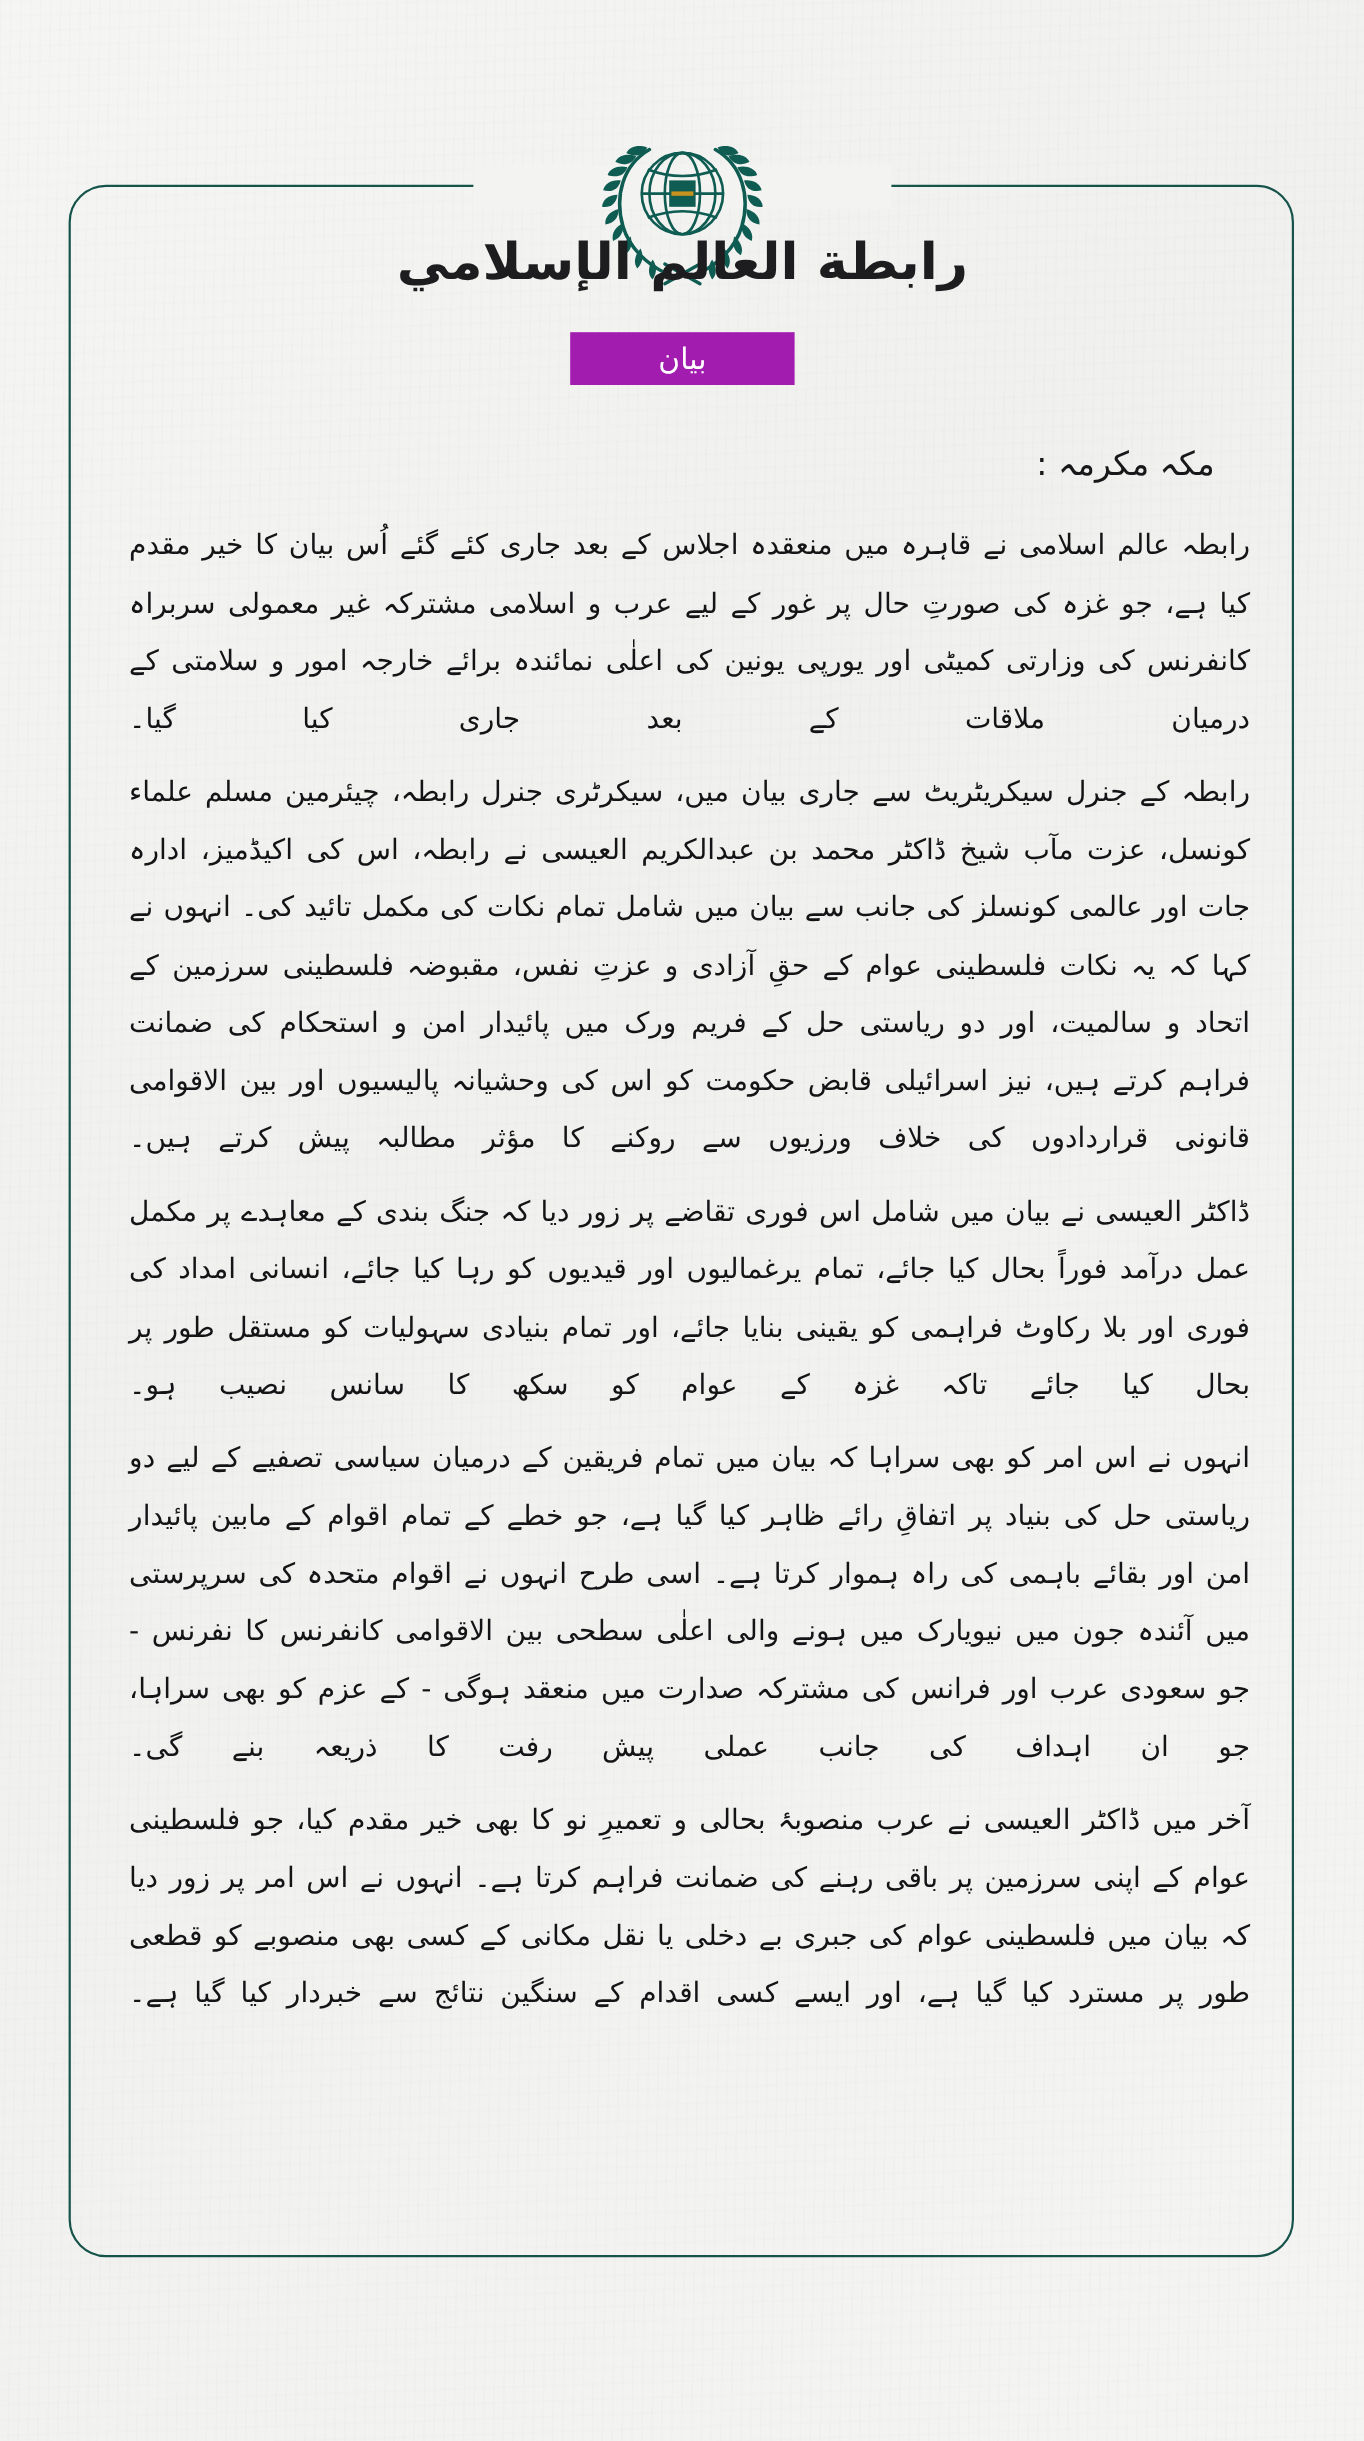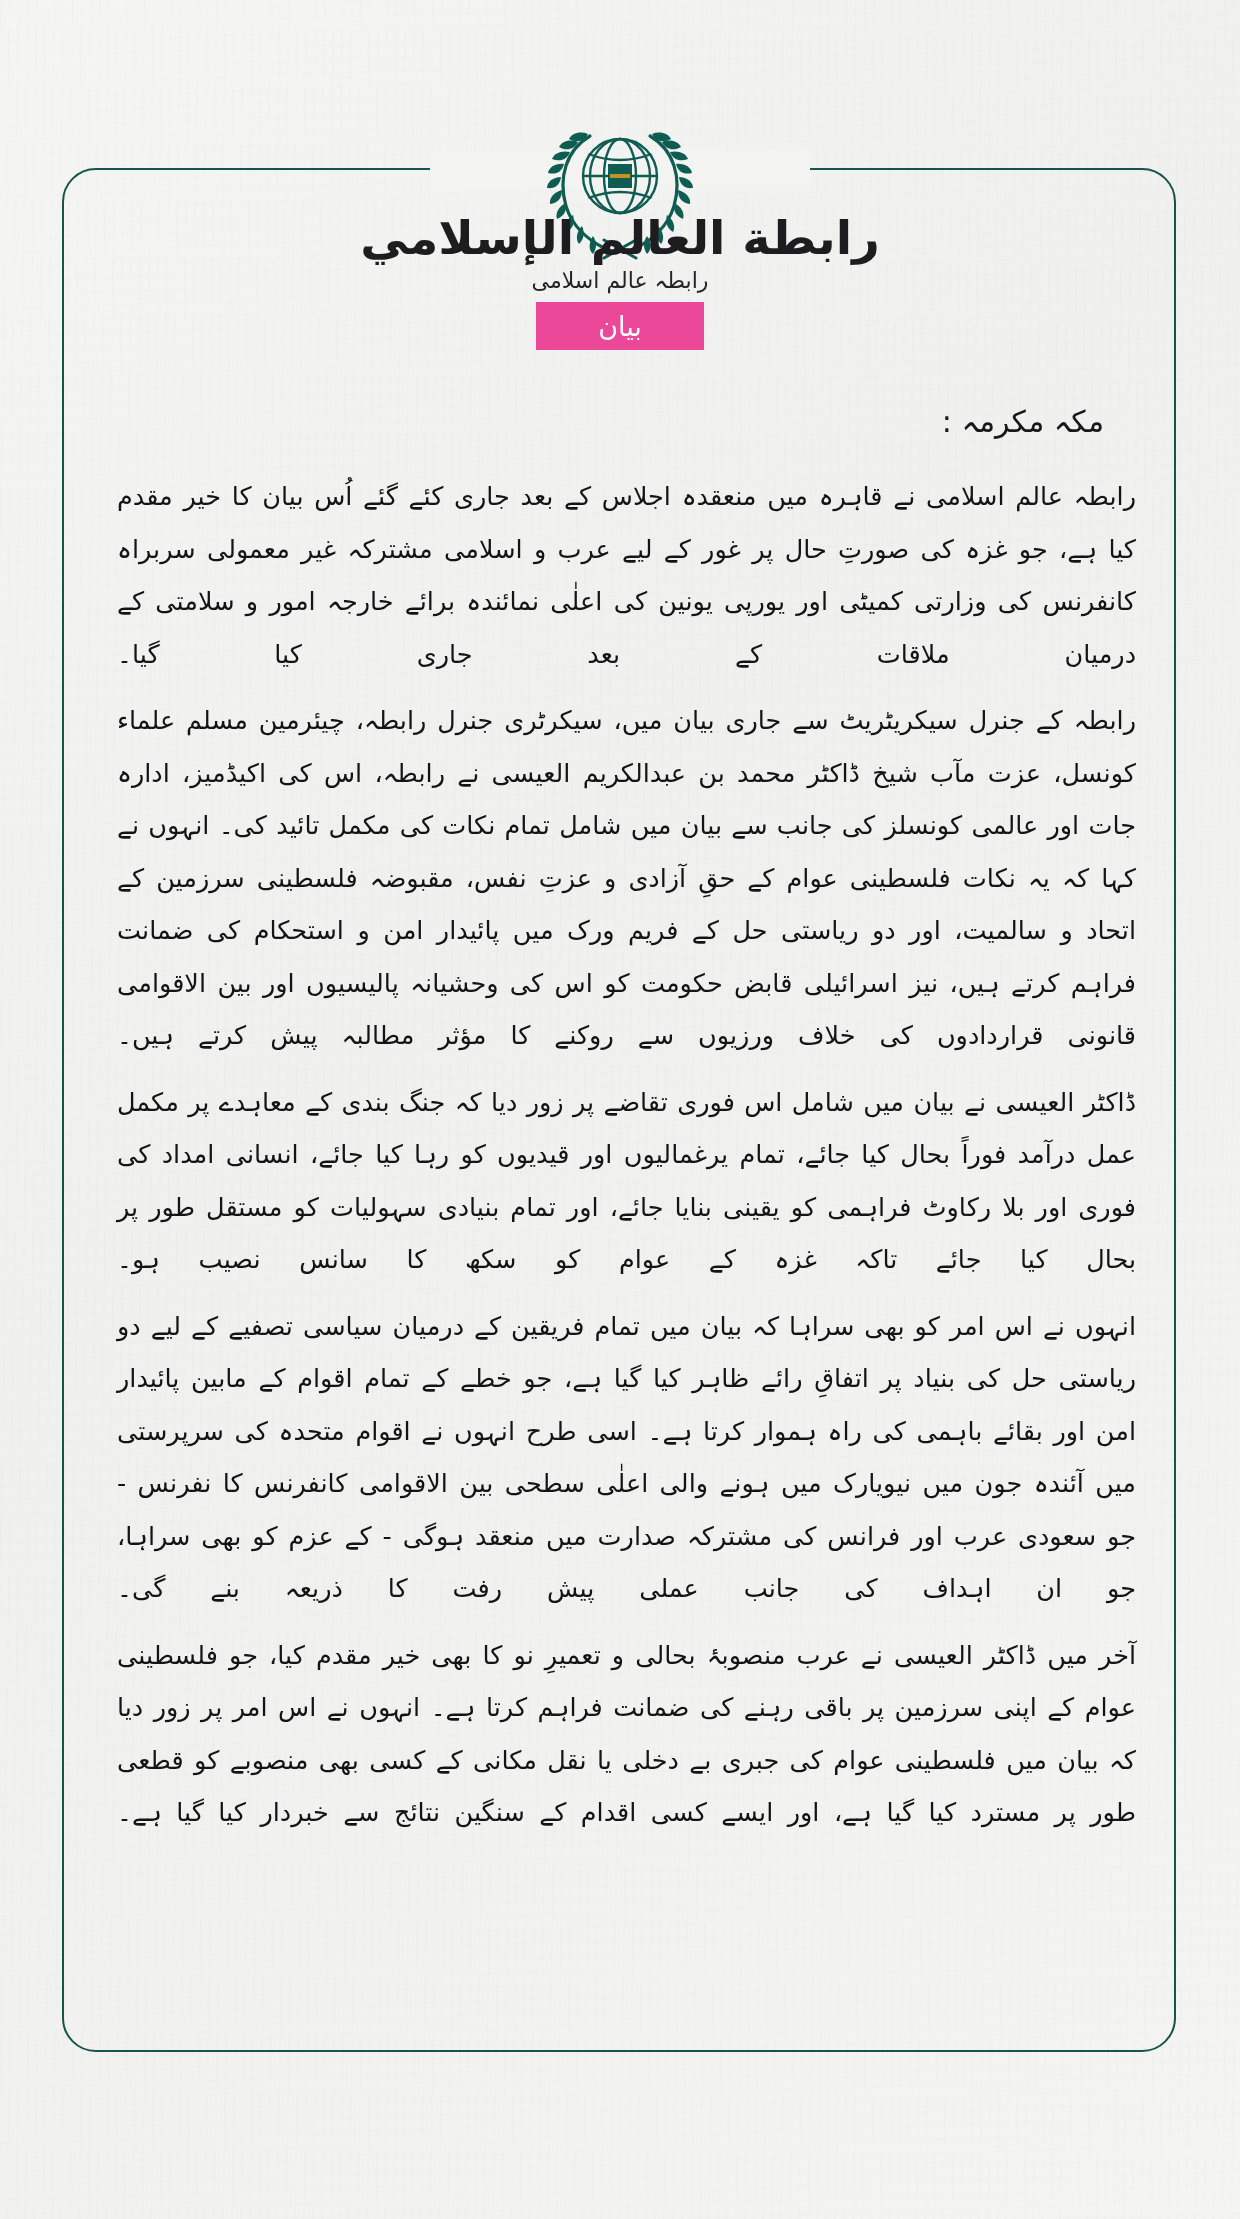--- a/index.html
+++ b/index.html
@@ -102,23 +102,23 @@
   
   .banner-wrap {
     position: absolute;
     left: 0;
     right: 0;
     top: 302px;
     display: flex;
     justify-content: center;
   }
   .banner {
-    background: #ec4899;
+    background: #a21caf;
     color: #ffffff;
-    width: 168px;
+    width: 204px;
     height: 48px;
     display: flex;
     align-items: center;
     justify-content: center;
     font-size: 27px;
     font-weight: 400;
     letter-spacing: 1px;
   }
 
   
@@ -212,21 +212,20 @@
 
       <g stroke="#0e5c52" stroke-width="3" fill="none" stroke-linecap="round">
         <path d="M84 132 L116 150"></path>
         <path d="M116 132 L84 150"></path>
       </g>
     </svg>
   </div>
 
   <div class="org-title-ar">رابطة العالم الإسلامي</div>
 
-  <div class="org-title-ur">رابطہ عالم اسلامی</div>
 
   <div class="banner-wrap">
     <div class="banner">بیان</div>
   </div>
 
   <div class="dateline">مکہ مکرمہ :</div>
 
   <div class="body-text">
     <p>رابطہ عالم اسلامی نے قاہرہ میں منعقدہ اجلاس کے بعد جاری کئے گئے اُس بیان کا خیر مقدم کیا ہے، جو غزہ کی صورتِ حال پر غور کے لیے عرب و اسلامی مشترکہ غیر معمولی سربراہ کانفرنس کی وزارتی کمیٹی اور یورپی یونین کی اعلٰی نمائندہ برائے خارجہ امور و سلامتی کے درمیان ملاقات کے بعد جاری کیا گیا۔</p>
     <p>رابطہ کے جنرل سیکریٹریٹ سے جاری بیان میں، سیکرٹری جنرل رابطہ، چیئرمین مسلم علماء کونسل، عزت مآب شیخ ڈاکٹر محمد بن عبدالکریم العیسی نے رابطہ، اس کی اکیڈمیز، ادارہ جات اور عالمی کونسلز کی جانب سے بیان میں شامل تمام نکات کی مکمل تائید کی۔ انہوں نے کہا کہ یہ نکات فلسطینی عوام کے حقِ آزادی و عزتِ نفس، مقبوضہ فلسطینی سرزمین کے اتحاد و سالمیت، اور دو ریاستی حل کے فریم ورک میں پائیدار امن و استحکام کی ضمانت فراہم کرتے ہیں، نیز اسرائیلی قابض حکومت کو اس کی وحشیانہ پالیسیوں اور بین الاقوامی قانونی قراردادوں کی خلاف ورزیوں سے روکنے کا مؤثر مطالبہ پیش کرتے ہیں۔</p>

